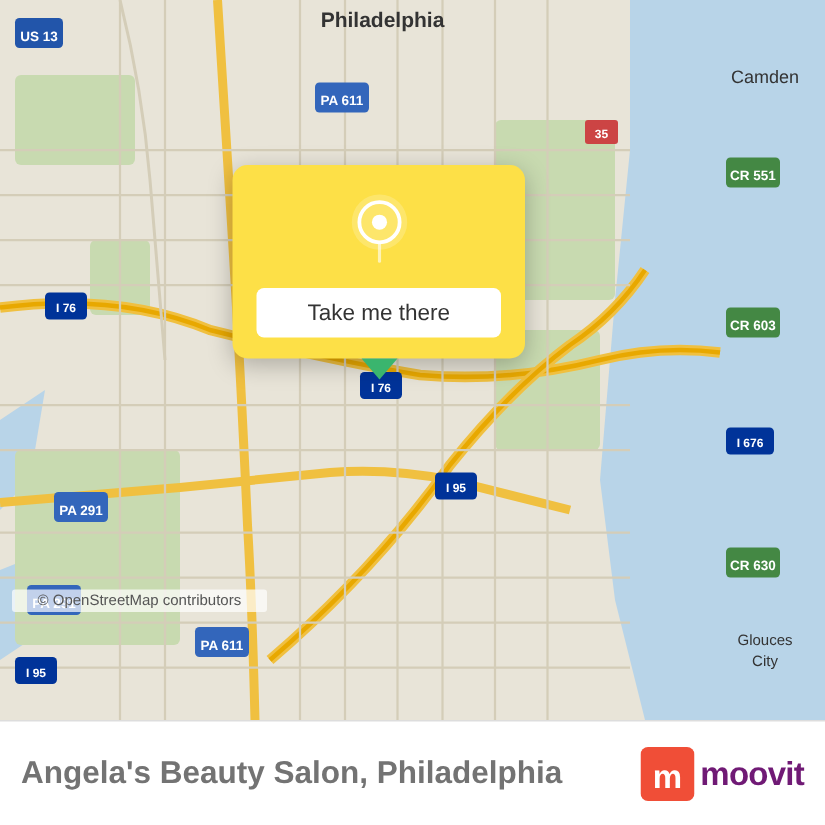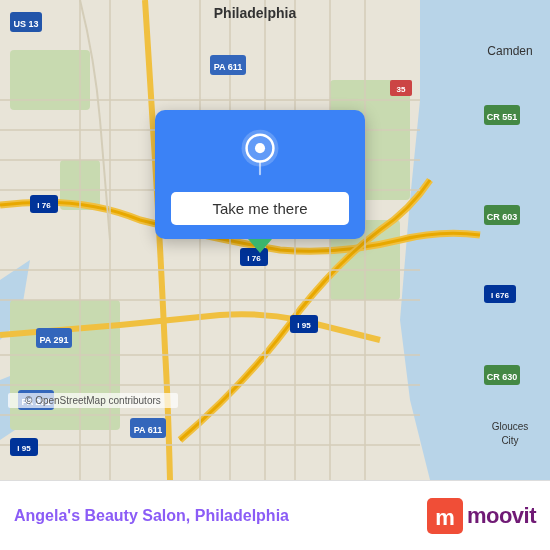--- a/index.html
+++ b/index.html
@@ -24,22 +24,22 @@
       position: absolute;
       top: 0; left: 0;
       width: 100%; height: 100%;
     }
 
     
     #popup-card {
       position: absolute;
       top: 110px;
       left: 155px;
-      width: 210px;
-      background: #3b82f6;
+      width: 195px;
+      background: #fde047;
       border-radius: 10px;
       display: flex;
       flex-direction: column;
       align-items: center;
       padding: 18px 16px 14px;
       box-shadow: 0 4px 16px rgba(0,0,0,0.25);
       z-index: 10;
     }
 
     #popup-card::after {
@@ -87,23 +87,23 @@
       bottom: 72px;
       left: 8px;
       font-size: 10px;
       color: #555;
       background: rgba(255,255,255,0.7);
       padding: 2px 17px;
       border-radius: 2px;
     }
 
     #place-name {
-      font-size: 16px;
+      font-size: 21px;
       font-weight: 600;
-      color: #8b5cf6;
+      color: #737373;
       flex: 1;
     }
 
     #moovit-logo {
       display: flex;
       align-items: center;
       gap: 4px;
     }
 
     #moovit-m {

